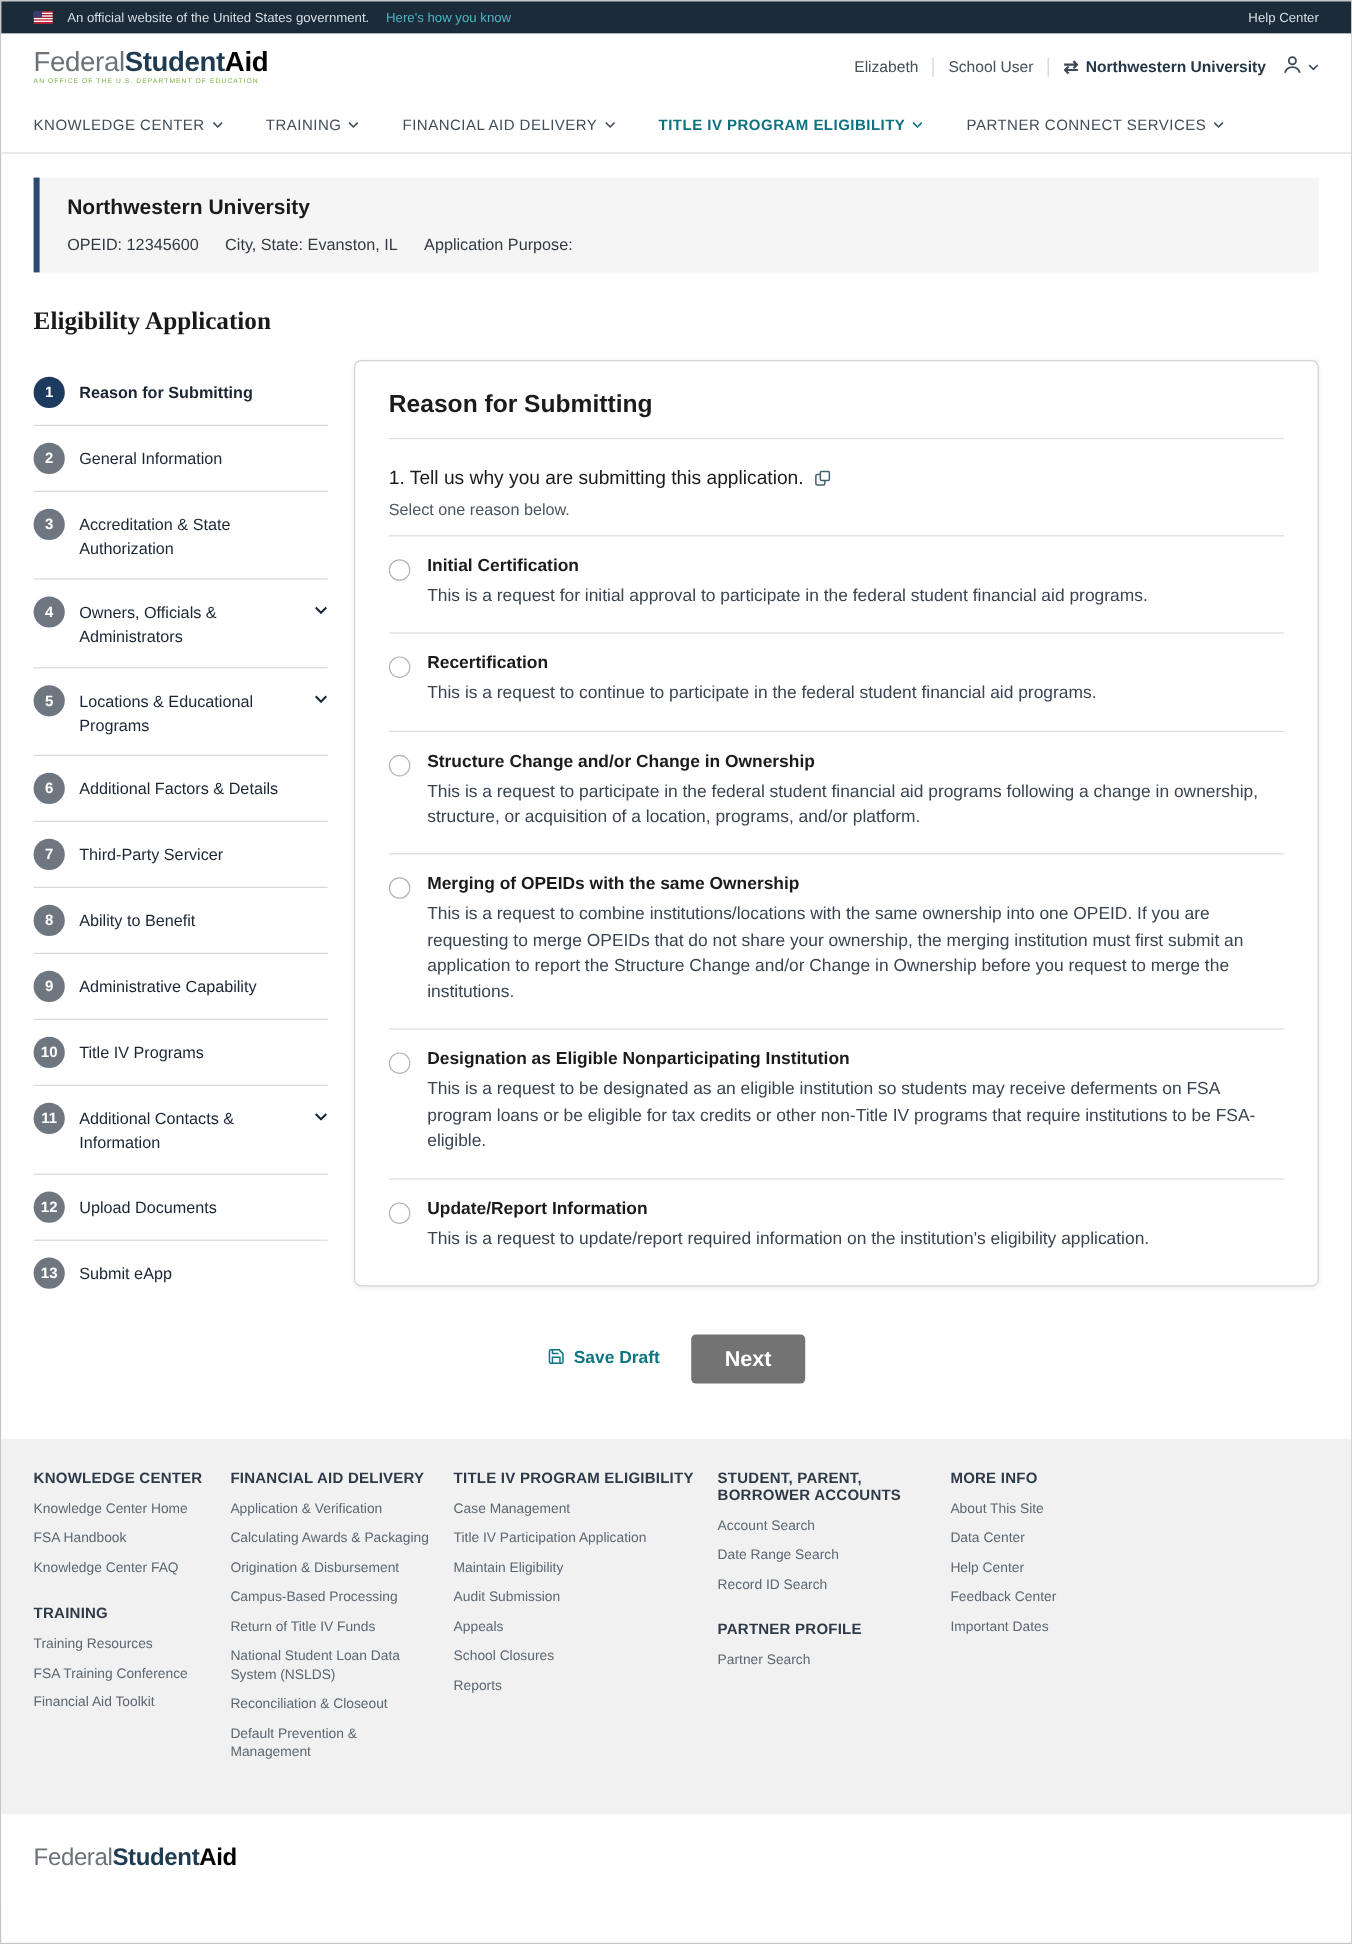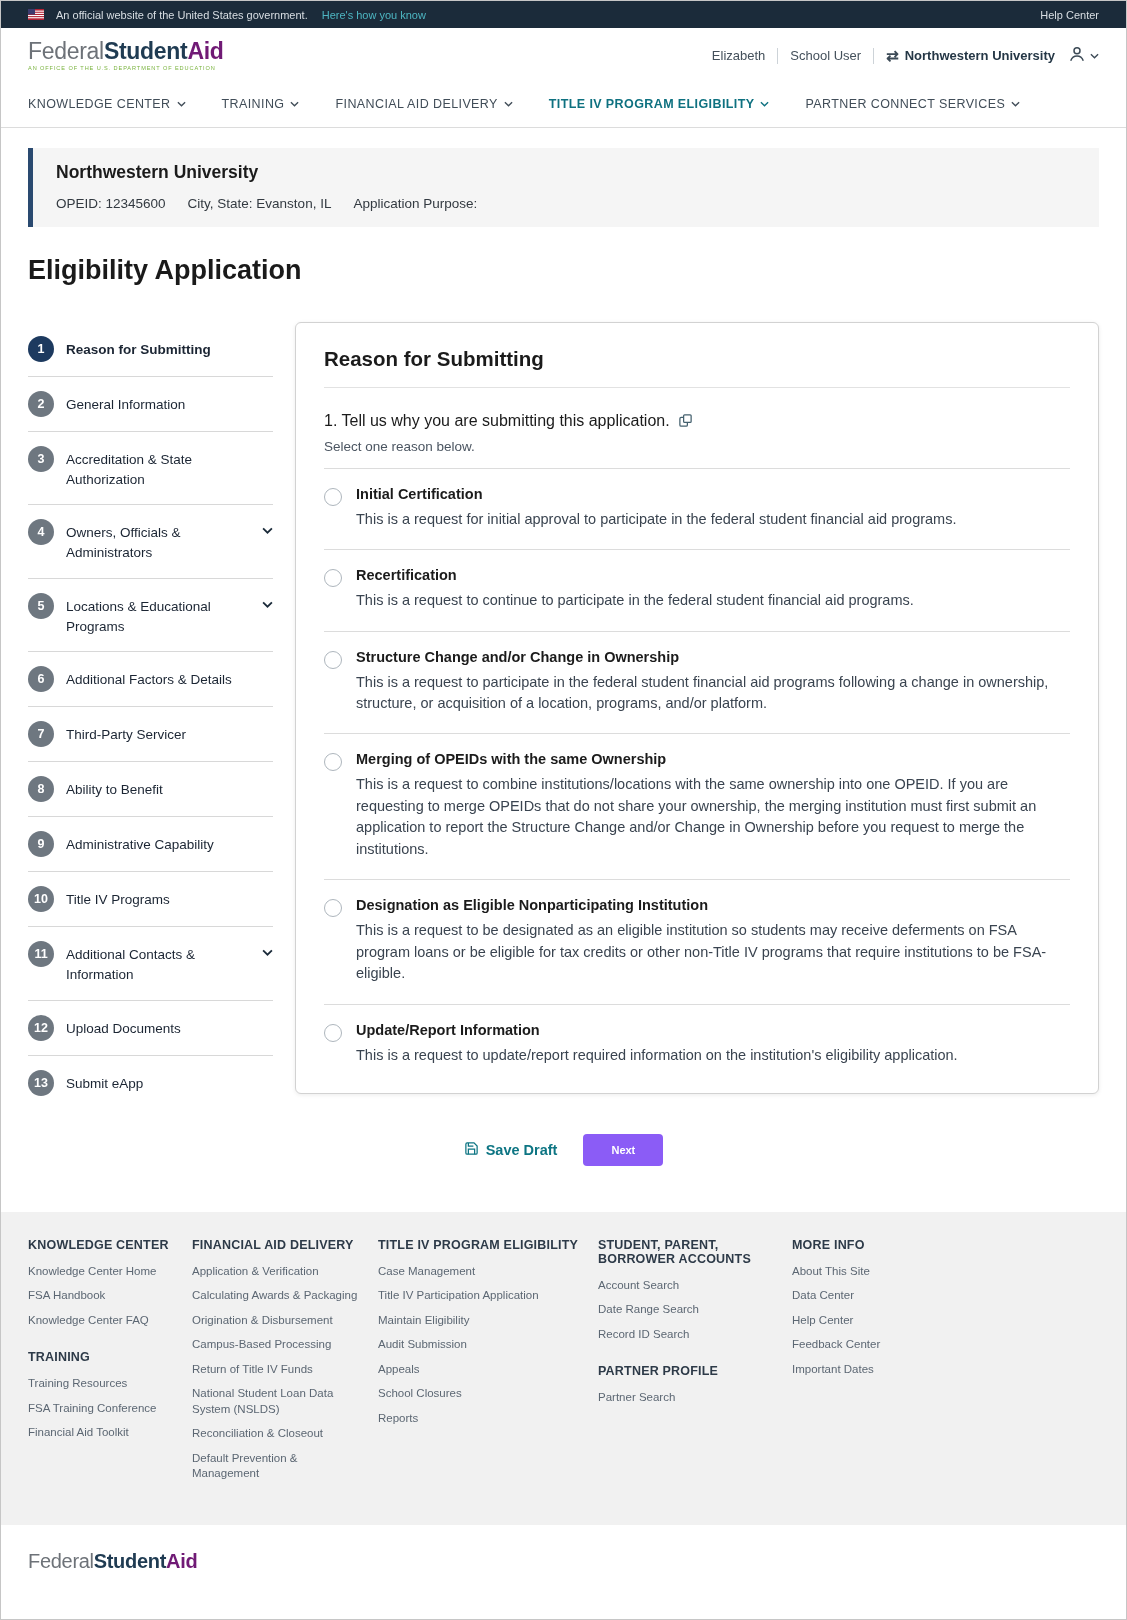--- a/index.html
+++ b/index.html
@@ -22,21 +22,21 @@
 
   
   .site-header {
     display:flex; align-items:center; justify-content:space-between;
     padding:12px 27px 10px 27px; background:#fff;
   }
   .logo { line-height:1; }
   .logo .row1 { font-size:23px; letter-spacing:-0.3px; }
   .logo .federal { color:#6d7278; font-weight:400; }
   .logo .student { color:#1f3b52; font-weight:700; }
-  .logo .aid { color:#701a75; font-weight:700; }
+  .logo .aid { color:#000000; font-weight:700; }
   .logo .tagline { font-size:5.6px; color:#7ab33f; letter-spacing:0.9px; margin-top:3px; text-transform:uppercase; }
   .logo.small .row1 { font-size:20px; }
 
   .user-area { display:flex; align-items:center; gap:12px; font-size:13px; color:#44505b; }
   .user-area .sep { width:1px; height:16px; background:#cdd3d8; }
   .user-area .inst { font-weight:700; color:#253746; display:flex; align-items:center; gap:6px; }
   .user-area .swap { font-size:15px; color:#3c4a56; }
   .user-area .account { display:flex; align-items:center; gap:3px; color:#3c4a56; cursor:pointer; }
 
   
@@ -53,21 +53,21 @@
 
   
   .inst-banner {
     margin:20px 27px 0 27px; background:#f5f5f5; border-left:5px solid #2a4a70;
     padding:14px 24px 16px 23px;
   }
   .inst-banner h2 { font-size:17.5px; color:#1b1b1b; font-weight:700; }
   .inst-meta { display:flex; gap:22px; margin-top:13px; font-size:13.5px; color:#333a41; }
 
   
-  .page-title { margin:28px 27px 36px 27px; font-size:27px; font-weight:700; color:#1a1a1a; }
+  .page-title { margin:28px 27px 20px 27px; font-size:21px; font-weight:700; color:#1a1a1a;font-family:Liberation Serif, serif; }
 
   
   .content { display:flex; padding:0 27px; gap:22px; align-items:flex-start; }
 
   .steps { width:245px; flex-shrink:0; }
   .step {
     display:flex; gap:12px; padding:14px 0; border-bottom:1px solid #d8d8d8;
     align-items:flex-start; cursor:pointer;
   }
   .step:last-child { border-bottom:none; }
@@ -98,21 +98,21 @@
   }
   .opt-label { font-size:14.5px; font-weight:700; color:#1b1b1b; }
   .opt-desc { margin-top:7px; font-size:14.5px; color:#3a4450; line-height:1.48; max-width:700px; }
 
   .actions {
     display:flex; justify-content:center; align-items:center; gap:26px;
     margin:24px 27px 0 27px;
   }
   .save-draft { display:flex; align-items:center; gap:7px; color:#0d7583; font-size:14.5px; font-weight:700; cursor:pointer; }
   .next-btn {
-    background:#8b5cf6; color:#fff; font-size:11px; font-weight:700;
+    background:#737373; color:#fff; font-size:18px; font-weight:700;
     border:none; border-radius:4px; padding:10px 28px; cursor:pointer;
     font-family:"Liberation Sans", sans-serif;
   }
 
   
   .site-footer {
     margin-top:46px; background:#f1f1f1; padding:26px 27px 34px 27px;
     display:flex; gap:16px;
   }
   .f-col1 { width:148px; } .f-col2 { width:170px; } .f-col3 { width:204px; } .f-col4 { width:178px; } .f-col5 { flex:1; }

